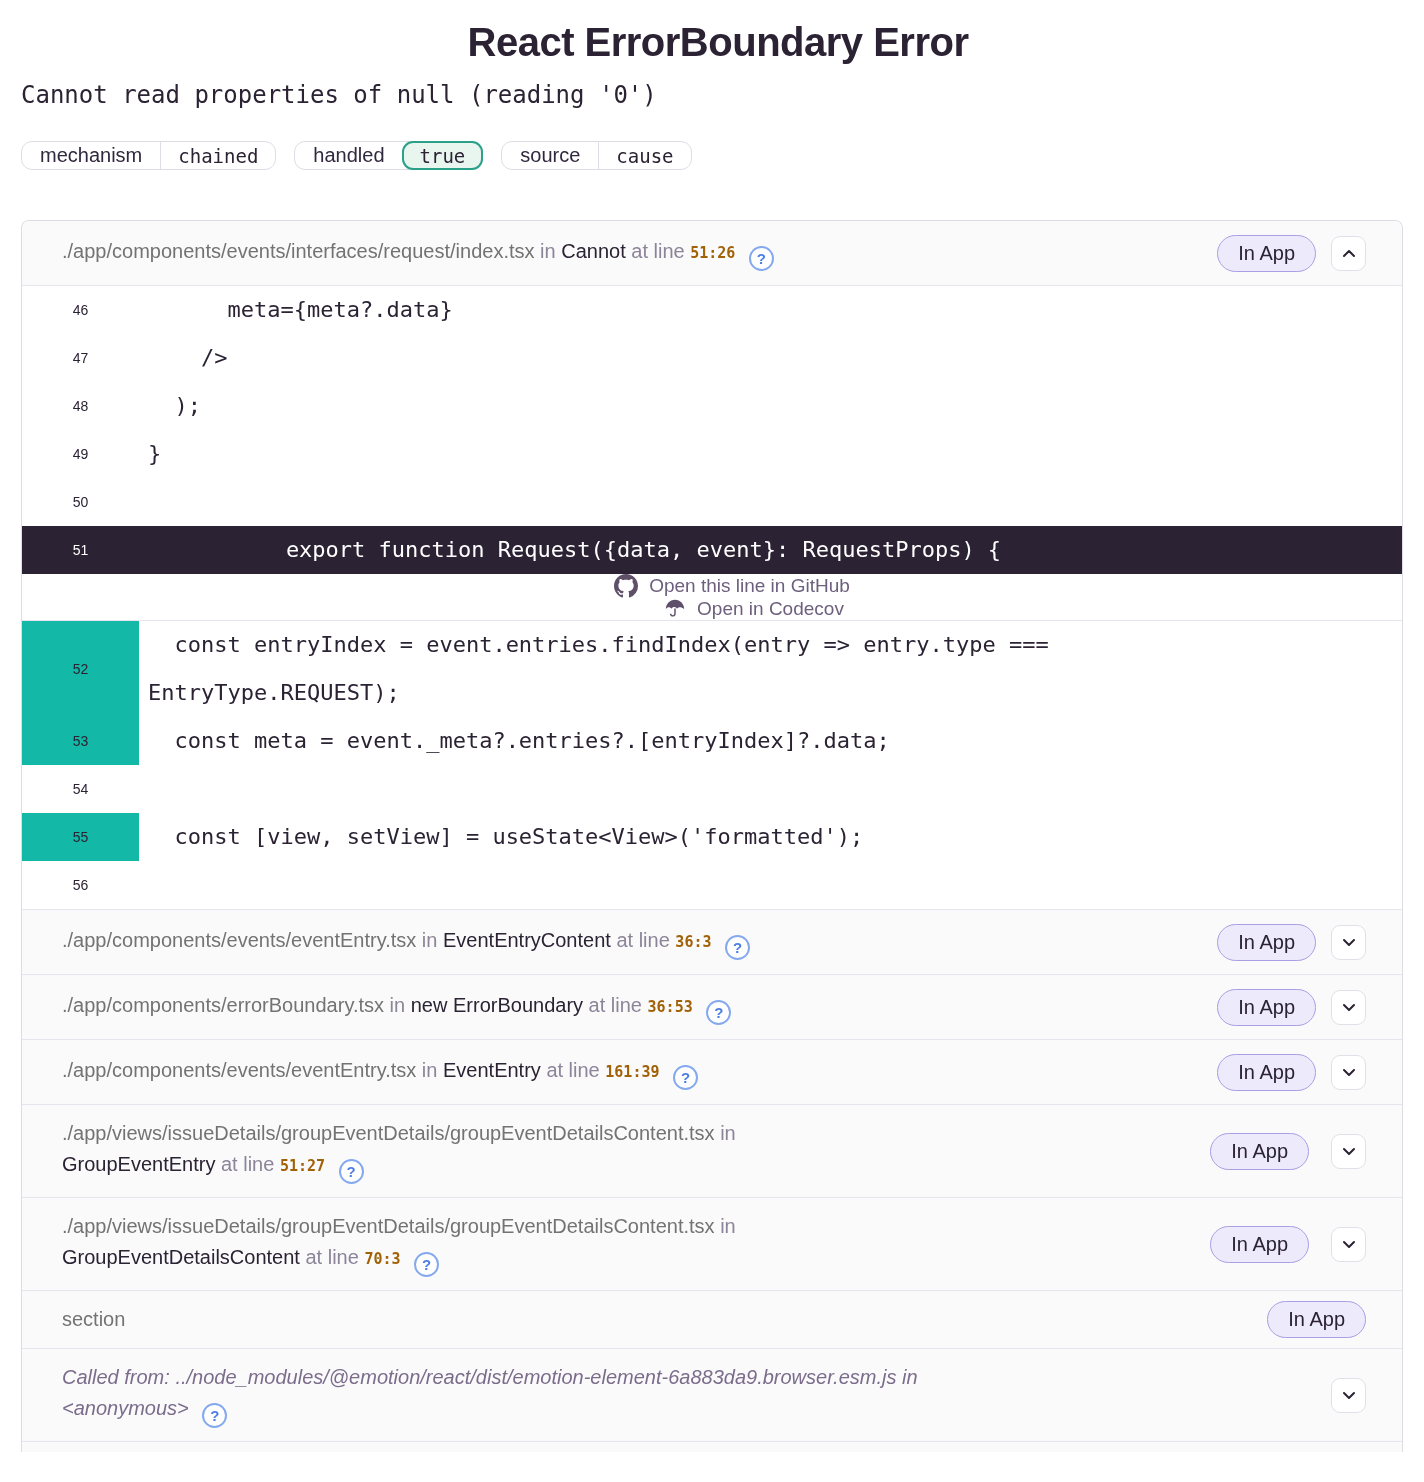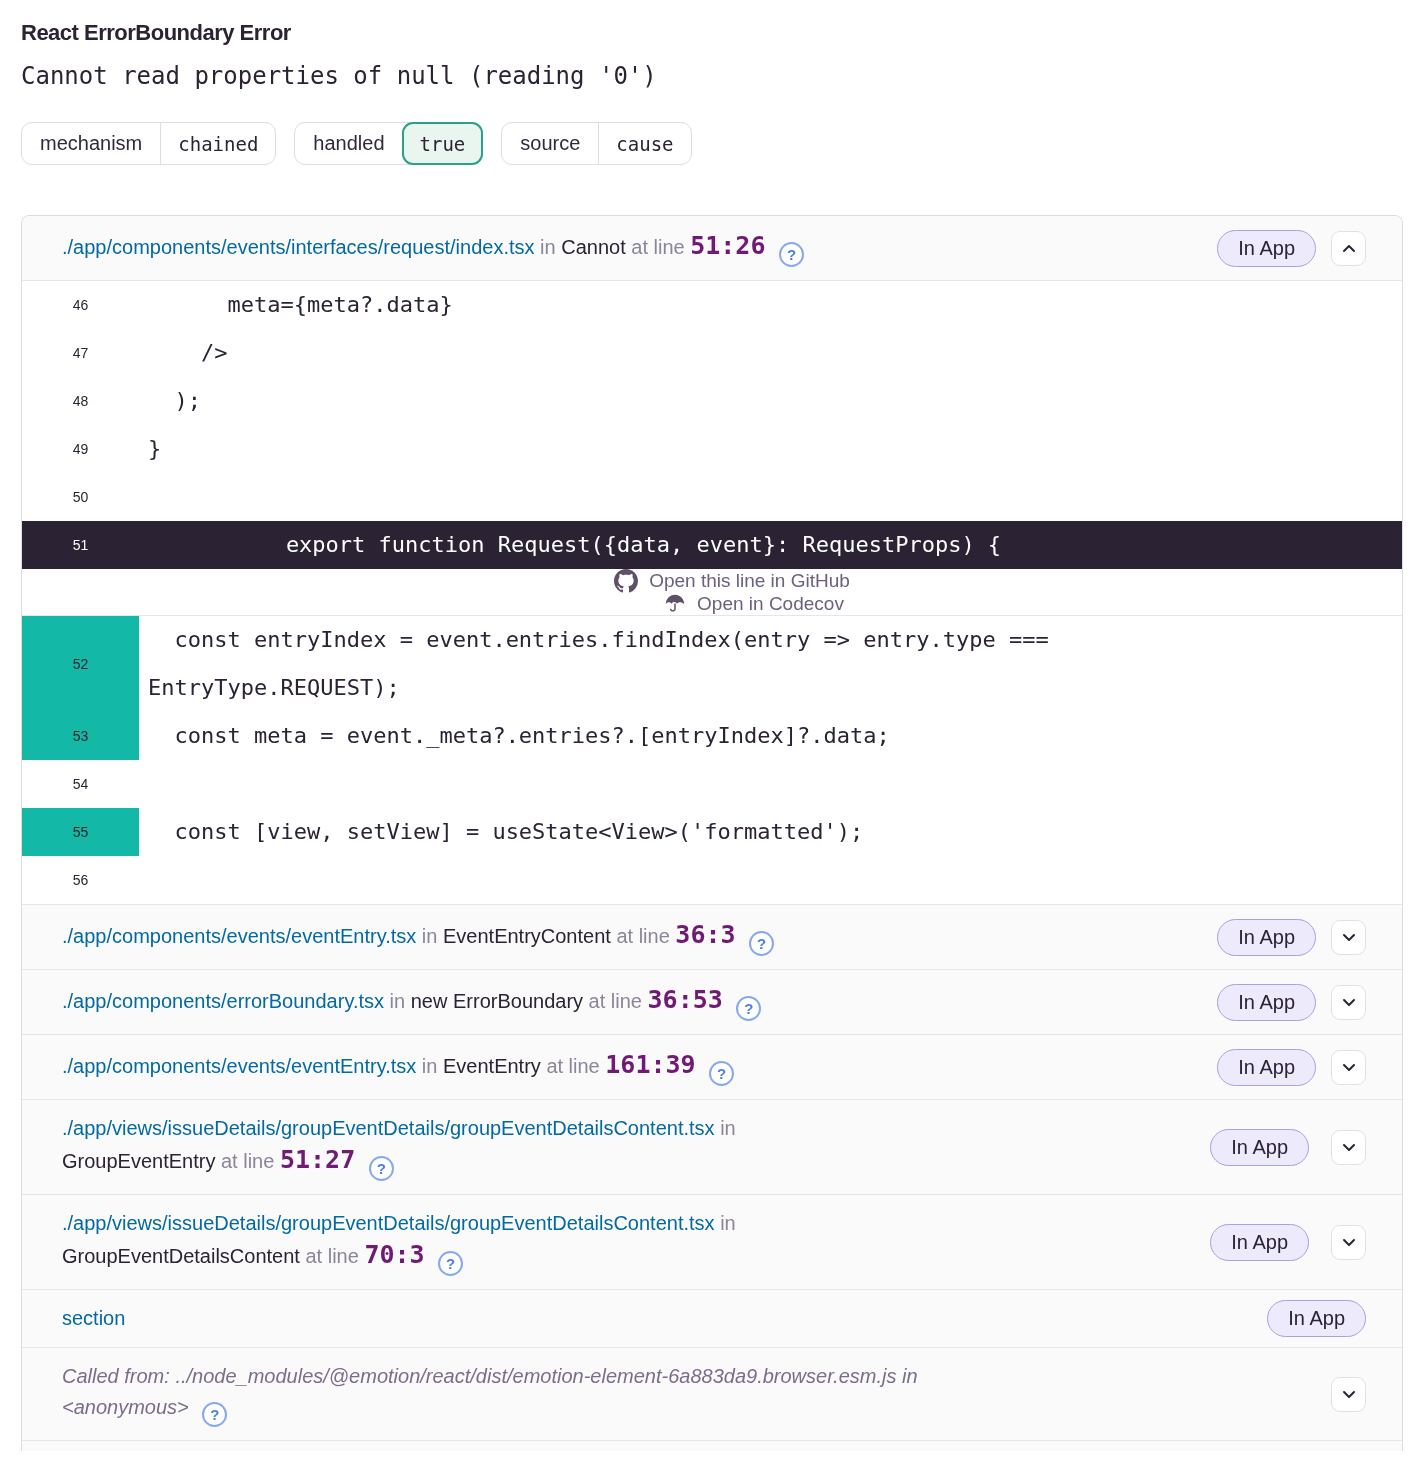--- a/index.html
+++ b/index.html
@@ -1,41 +1,41 @@
 <!DOCTYPE html>
 <html><head>
 <meta charset="utf-8">
 <style>
   * { box-sizing: border-box; }
   html, body { margin:0; padding:0; width:1424px; background:#ffffff; }
   body { font-family:"Liberation Sans", sans-serif; color:#2b2233; }
   .page { padding:12px 21px 0 21px; }
 
-  .title { font-size:22px; font-weight:700; letter-spacing:-0.5px; margin:8px 0 16px 0; color:#2b2233; }
+  .title { font-size:40px; font-weight:700; letter-spacing:-0.5px; margin:8px 0 16px 12px; color:#2b2233;text-align:center; }
   .subtitle { font-family:"DejaVu Sans Mono", monospace; font-size:24px; color:#2b2233; margin:0 0 0 0; }
 
   .tags { display:flex; gap:18px; margin-top:32px; margin-bottom:50px; }
-  .tag { display:flex; align-items:stretch; height:43px; border:1px solid #e0dce6; border-radius:11px; background:#fff; }
+  .tag { display:flex; align-items:stretch; height:29px; border:1px solid #e0dce6; border-radius:11px; background:#fff; }
   .tag-label { display:flex; align-items:center; padding:0 18px; font-size:20px; color:#32283e; }
   .tag-value { display:flex; align-items:center; padding:0 17px; font-family:"DejaVu Sans Mono", monospace; font-size:19px; color:#2b2233; border-left:1px solid #e0dce6; border-radius:0 11px 11px 0; }
   .tag-value.highlight { background:#e9f6ef; border:2px solid #2aa189; border-radius:11px; margin:-1px; padding:0 16px; }
 
   .trace { border:1px solid #dfdbe5; border-bottom:none; border-radius:8px 8px 0 0; overflow:hidden; }
 
   .frame { display:flex; align-items:center; padding:0 36px 0 40px; background:#fafafb; min-height:65px; border-top:1px solid #e8e4ed; }
   .frame.first { border-top:none; border-bottom:1px solid #e8e4ed; }
   .frame.two-line { min-height:90px;gap:7px; }
   .frame.section-row { min-height:53px; }
   .frame.called-row { min-height:93px; }
   .frame-text { flex:1 1 auto; font-size:20px; line-height:31px; padding:13px 0; color:#2b2233; }
   .blockline { display:block; }
-  .f-path { color:#0369a1; }
+  .f-path { color:#737373; }
   .f-dim { color:#8c8498; }
   .f-func { color:#2b2233; }
-  .f-line { font-family:"DejaVu Sans Mono", monospace; font-size:25px; font-weight:600; color:#701a75; }
+  .f-line { font-family:"DejaVu Sans Mono", monospace; font-size:15px; font-weight:600; color:#a16207; }
   .q-icon { width:25px; height:25px; border:2px solid #85a9ee; color:#4d7fe3; border-radius:50%; display:inline-flex; align-items:center; justify-content:center; font-size:15px; font-weight:700; margin-left:8px; vertical-align:-6px; background:#fff; cursor:pointer; }
 
   .inapp { font-size:20px; height:37px; padding:0 20px; border-radius:19px; border:1.5px solid #a89fe4; background:#edeafb; color:#2b2233; display:inline-flex; align-items:center; margin-left:auto; flex:0 0 auto; }
   .chev { width:35px; height:35px; margin-left:15px; border:1px solid #e3dfe9; border-radius:9px; background:#fff; display:inline-flex; align-items:center; justify-content:center; flex:0 0 auto; cursor:pointer; }
   .chev svg { stroke:#2b2233; stroke-width:2; fill:none; stroke-linecap:round; stroke-linejoin:round; }
   .called-row .chev { margin-left:auto; }
 
   .codeblock { background:#ffffff; }
   .code-row { display:flex; }
   .lineno { flex:0 0 117px; display:flex; align-items:center; justify-content:center; font-size:14px; color:#2b2233; }

